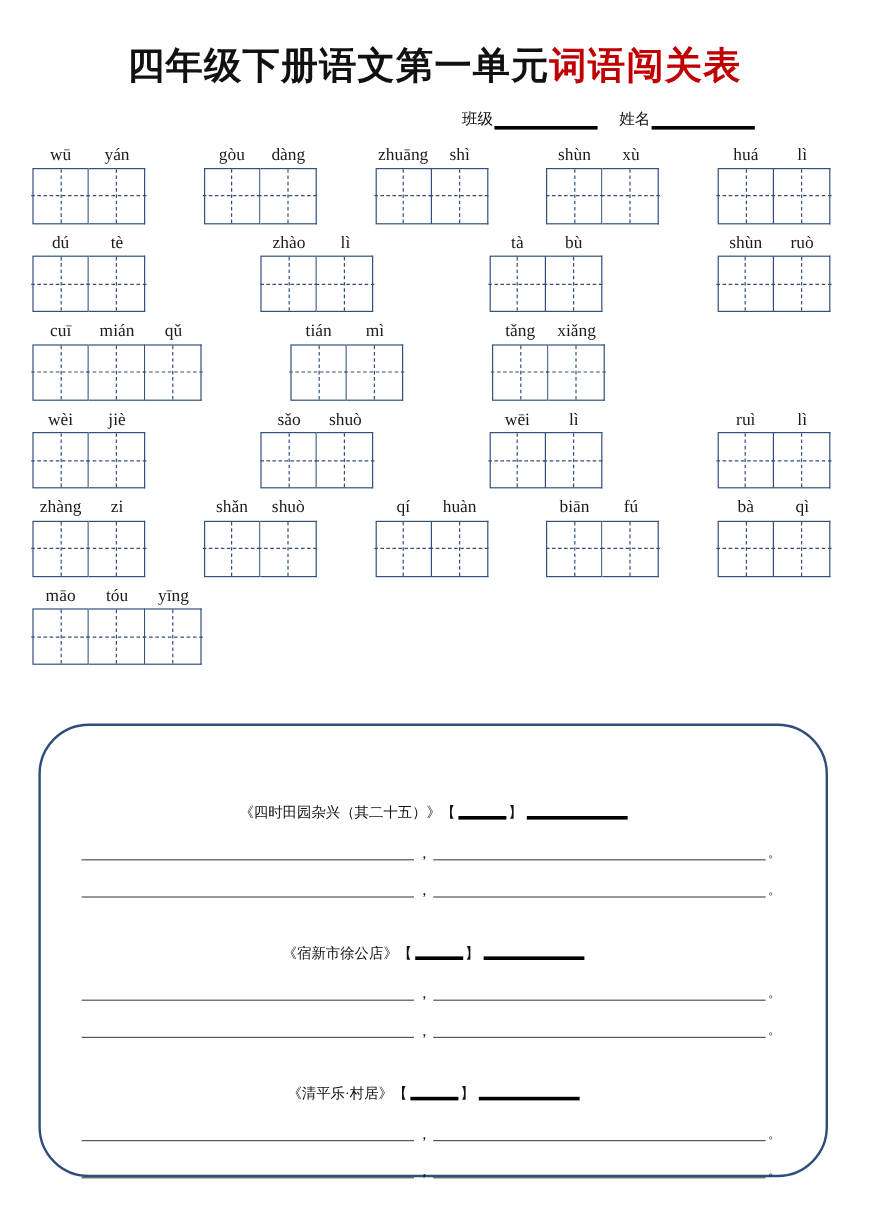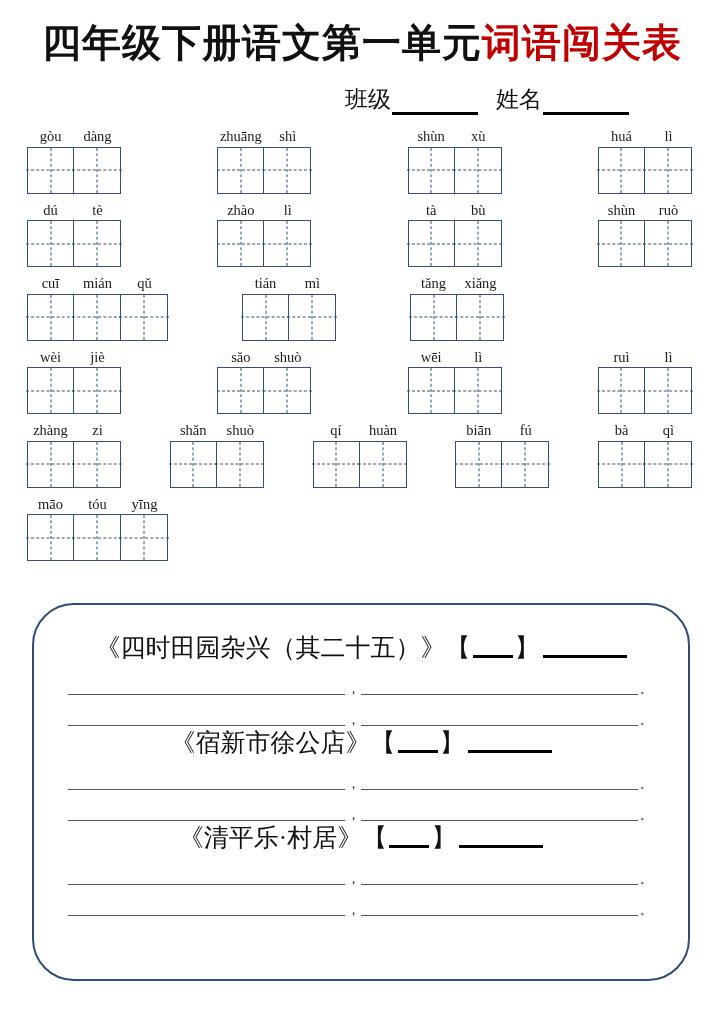--- a/index.html
+++ b/index.html
@@ -13,24 +13,24 @@
     position: relative;
     font-family: "Liberation Serif", "DejaVu Serif", serif;
     overflow: hidden;
   }
 
   
   .page-title {
     text-align: center;
     font-family: "Liberation Serif", "DejaVu Serif", serif;
     font-weight: bold;
-    font-size: 39px;
+    font-size: 31px;
     letter-spacing: 1px;
     margin: 0;
-    padding-top: 16px;
+    padding-top: 34px;
     color: #111111;
     white-space: nowrap;
   }
   .page-title .red {
     color: #c00000;
   }
 
   .id-row {
     display: flex;
     justify-content: flex-end;
@@ -40,21 +40,21 @@
     font-size: 17px;
     color: #111111;
   }
   .id-field {
     display: inline-flex;
     align-items: flex-end;
     margin-left: 18px;
   }
   .id-label {
     font-family: "Liberation Serif", "DejaVu Serif", serif;
-    font-size: 23px;
+    font-size: 13px;
   }
   .id-blank {
     display: inline-block;
     width: 86px;
     border-bottom: 3px solid #000000;
     height: 15px;
     margin-left: 1px;
   }
 
   
@@ -143,24 +143,25 @@
     border-radius: 42px;
     background: #ffffff;
   }
   .poem-block {
     padding: 0 34px;
   }
   .poem-block.first { padding-top: 26px; }
   .poem-title {
     text-align: center;
     font-family: Liberation Serif, serif;
-    font-size: 25px;
+    font-size: 12px;
     color: #111111;
     white-space: nowrap;
     margin-bottom: 2px;
+    margin-top: 36px;
   }
   .poem-title .auth-blank {
     display: inline-block;
     width: 40px;
     border-bottom: 3px solid #000000;
     height: 13px;
     vertical-align: -2px;
     margin: 0 2px;
   }
   .poem-title .name-blank {
@@ -215,20 +216,30 @@
   <span class="id-field">
     <span class="id-label">姓名</span>
     <span class="id-blank"></span>
   </span>
 </div>
 
 <div class="grid-section" id="grid-section">
     <div class="word-row spread">
       <div class="word-group">
         <div class="pinyin-line">
+          <span class="pinyin-syl">wū</span>
+          <span class="pinyin-syl">yán</span>
+        </div>
+        <div class="cells">
+          <div class="tzg"></div>
+          <div class="tzg"></div>
+        </div>
+      </div>
+      <div class="word-group">
+        <div class="pinyin-line">
           <span class="pinyin-syl">gòu</span>
           <span class="pinyin-syl">dàng</span>
         </div>
         <div class="cells">
           <div class="tzg"></div>
           <div class="tzg"></div>
         </div>
       </div>
       <div class="word-group">
         <div class="pinyin-line">

